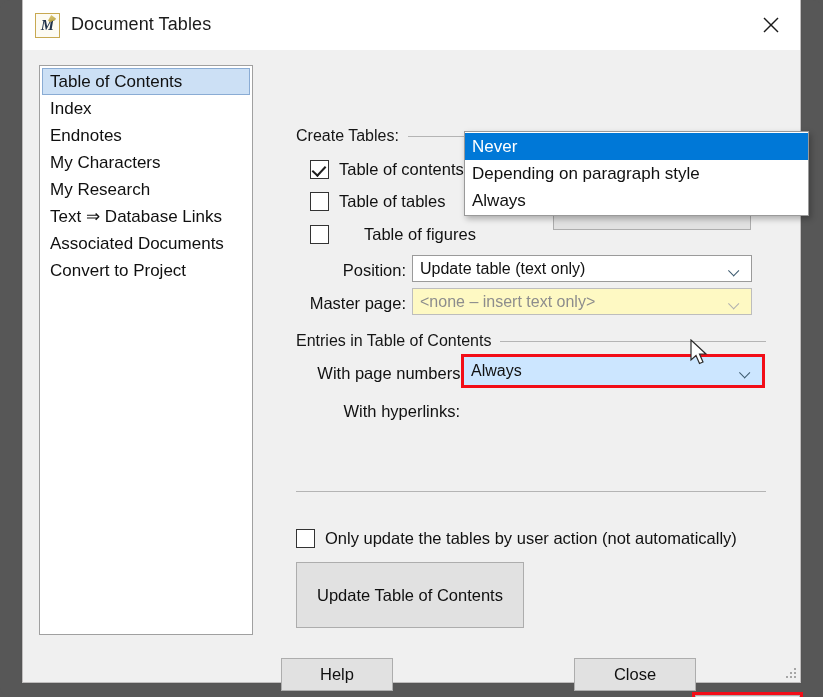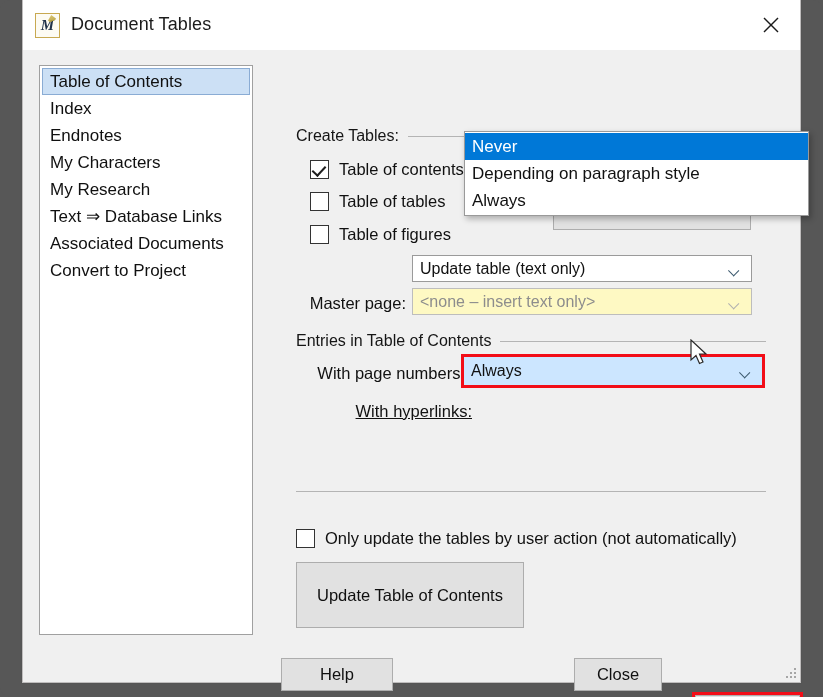--- a/index.html
+++ b/index.html
@@ -367,27 +367,28 @@
         </div>
 
         <div class="checkrow" style="left:34px; top:110px;">
           <span class="cb checked"></span>
           <span>Table of contents</span>
         </div>
         <div class="checkrow" style="left:34px; top:142px;">
           <span class="cb"></span>
           <span>Table of tables</span>
         </div>
-        <div class="checkrow" style="left:34px; top:175px;">
+        <div class="checkrow" style="left:34px; top:175px;gap:25px;">
           <span class="cb"></span>
           <span>Table of figures</span>
         </div>
 
         <div class="btn" style="left:277px; top:112px; width:198px; height:68px;">Define Titles...</div>
 
+        <div class="fieldlabel" style="left:0px; top:211px; width:130px;">Position:</div>
         <div class="combo" style="left:136px; top:205px; width:340px; height:27px;">
           <span>Update table (text only)</span>
           <span class="arrow"></span>
         </div>
 
         <div class="fieldlabel" style="left:0px; top:244px; width:130px;">Master page:</div>
         <div class="combo disabled" style="left:136px; top:238px; width:340px; height:27px;">
           <span>&lt;none – insert text only&gt;</span>
           <span class="arrow"></span>
         </div>
@@ -396,41 +397,41 @@
           <span>Entries in Table of Contents</span>
           <span class="rule"></span>
         </div>
 
         <div class="fieldlabel" style="left:9px; top:314px; width:180px;">With page numbers:</div>
         <div class="combo highlighted" style="left:188px; top:307px; width:298px; height:28px;">
           <span>Always</span>
           <span class="arrow"></span>
         </div>
 
-        <div class="fieldlabel" style="left:16px; top:352px; width:180px;text-decoration:underline;">With hyperlinks:</div>
+        <div class="fieldlabel" style="left:4px; top:352px; width:180px;">With hyperlinks:</div>
 
         <div id="dropdown-popup">
           <div class="opt sel">Never</div>
           <div class="opt">Depending on paragraph style</div>
           <div class="opt">Always</div>
         </div>
 
         <div class="hrule" style="left:20px; top:441px; width:470px;"></div>
 
         <div class="checkrow" style="left:20px; top:479px;">
           <span class="cb"></span>
           <span>Only update the tables by user action (not automatically)</span>
         </div>
 
         <div class="btn" style="left:20px; top:512px; width:228px; height:66px;">Update Table of Contents</div>
 
       </div>
 
       <div class="btn" style="left:258px; top:608px; width:112px; height:33px;">Help</div>
-      <div class="btn" style="left:551px; top:608px; width:88px; height:33px;">Close</div>
+      <div class="btn" style="left:551px; top:608px; width:122px; height:33px;">Close</div>
       <div class="btn disabled redbox" style="left:672px; top:605px; width:105px; height:39px;margin-top:40px;">Apply</div>
 
       <div id="resize-grip">
         <i style="right:0px;  bottom:0px;"></i>
         <i style="right:4px;  bottom:0px;"></i>
         <i style="right:8px;  bottom:0px;"></i>
         <i style="right:0px;  bottom:4px;"></i>
         <i style="right:4px;  bottom:4px;"></i>
         <i style="right:0px;  bottom:8px;"></i>
       </div>

